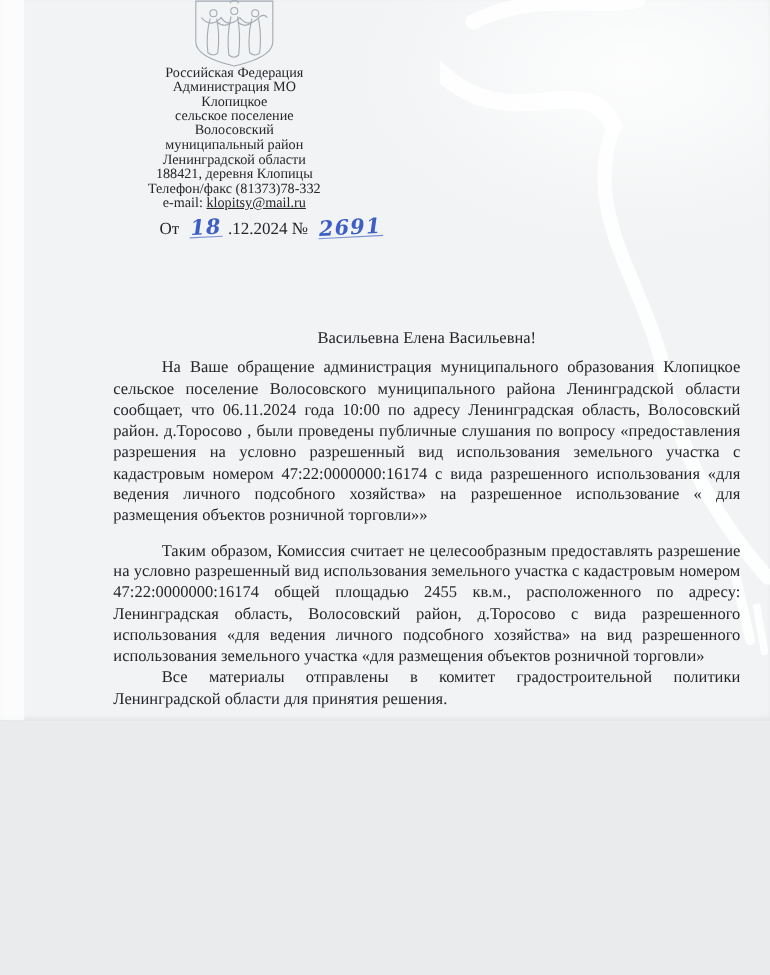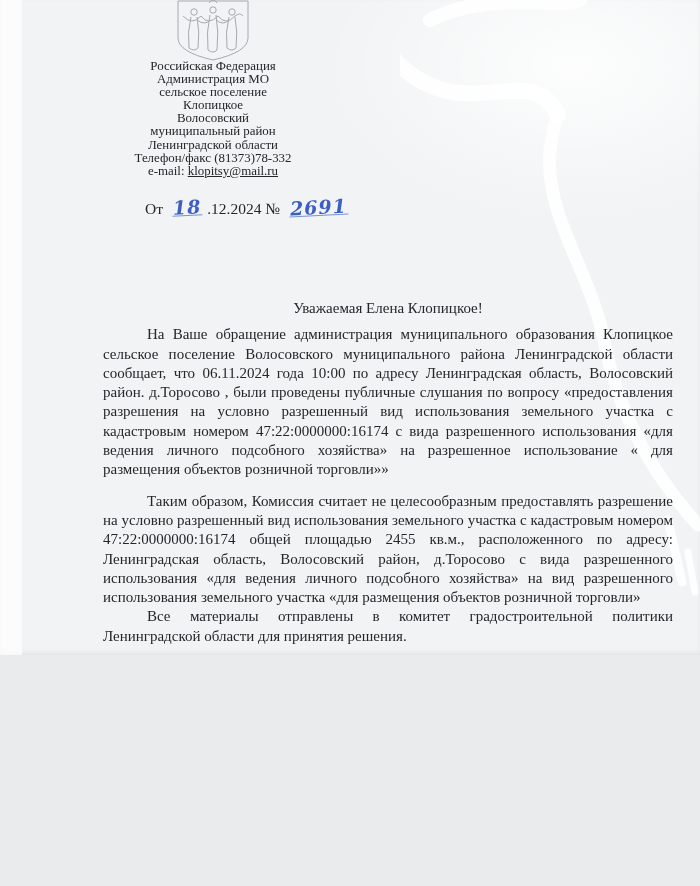--- a/index.html
+++ b/index.html
@@ -72,42 +72,43 @@
         <circle cx="42" cy="10" r="3.2"></circle>
         <circle cx="61" cy="12" r="3.2"></circle>
         <path d="M20 17 Q16 32 18 48 Q23 52 27 48 Q29 32 26 17"></path>
         <path d="M39 15 Q35 32 37 50 Q42 54 46 50 Q48 32 45 15"></path>
         <path d="M58 17 Q54 32 56 48 Q61 52 65 48 Q67 32 64 17"></path>
         <path d="M26 20 Q34 26 39 20 M45 20 Q52 26 58 20"></path>
       </g>
     </svg>
     <div class="lh-line">Российская Федерация</div>
     <div class="lh-line lh-bold">Администрация МО</div>
+    <div class="lh-line lh-bold">Клопицкое</div>
     <div class="lh-line lh-bold">сельское поселение</div>
-    <div class="lh-line lh-bold">Клопицкое</div>
     <div class="lh-line lh-bold">Волосовский</div>
     <div class="lh-line lh-bold">муниципальный район</div>
     <div class="lh-line lh-bold">Ленинградской области</div>
+    <div class="lh-line">188421, деревня Клопицы</div>
     <div class="lh-line">Телефон/факс  (81373)78-332</div>
     <div class="lh-line">
       <span>e-mail:</span>
       <a class="email-link">klopitsy@mail.ru</a>
     </div>
   </div>
 
   <div class="refline">
     <span>От</span>
     <span class="hand hand-day">18</span>
     <span>.12.2024 №</span>
     <span class="hand hand-num">2691</span>
   </div>
 
 
   <div class="bodytext">
-    <div class="salutation">Уважаемая Елена Клопицкое!</div>
+    <div class="salutation">Васильевна Елена Васильевна!</div>
     <p class="para mb1">На Ваше обращение администрация муниципального образования Клопицкое сельское поселение Волосовского муниципального района Ленинградской области сообщает, что 06.11.2024 года 10:00 по адресу Ленинградская область, Волосовский район. д.Торосово , были проведены публичные слушания по вопросу «предоставления разрешения на условно разрешенный вид использования земельного участка с кадастровым номером 47:22:0000000:16174 с вида разрешенного использования «для ведения личного подсобного хозяйства» на разрешенное использование « для размещения объектов розничной торговли»»</p>
     <p class="para">Таким образом, Комиссия считает не целесообразным предоставлять разрешение на условно разрешенный вид использования земельного участка с кадастровым номером 47:22:0000000:16174 общей площадью 2455 кв.м., расположенного по адресу: Ленинградская область, Волосовский район, д.Торосово с вида разрешенного использования «для ведения личного подсобного хозяйства» на вид разрешенного использования земельного участка «для размещения объектов розничной торговли»</p>
     <p class="para">Все материалы отправлены в комитет градостроительной политики Ленинградской области для принятия решения.</p>
   </div>
 
   <div class="sig-line1">Главы администрации</div>
   <div class="sig-line2">МО Клопицкое сельское поселение</div>
   <div class="sig-name">Т.В.Комарова</div>
 
   <svg class="stamp" width="146" height="146" viewBox="0 0 150 150">

